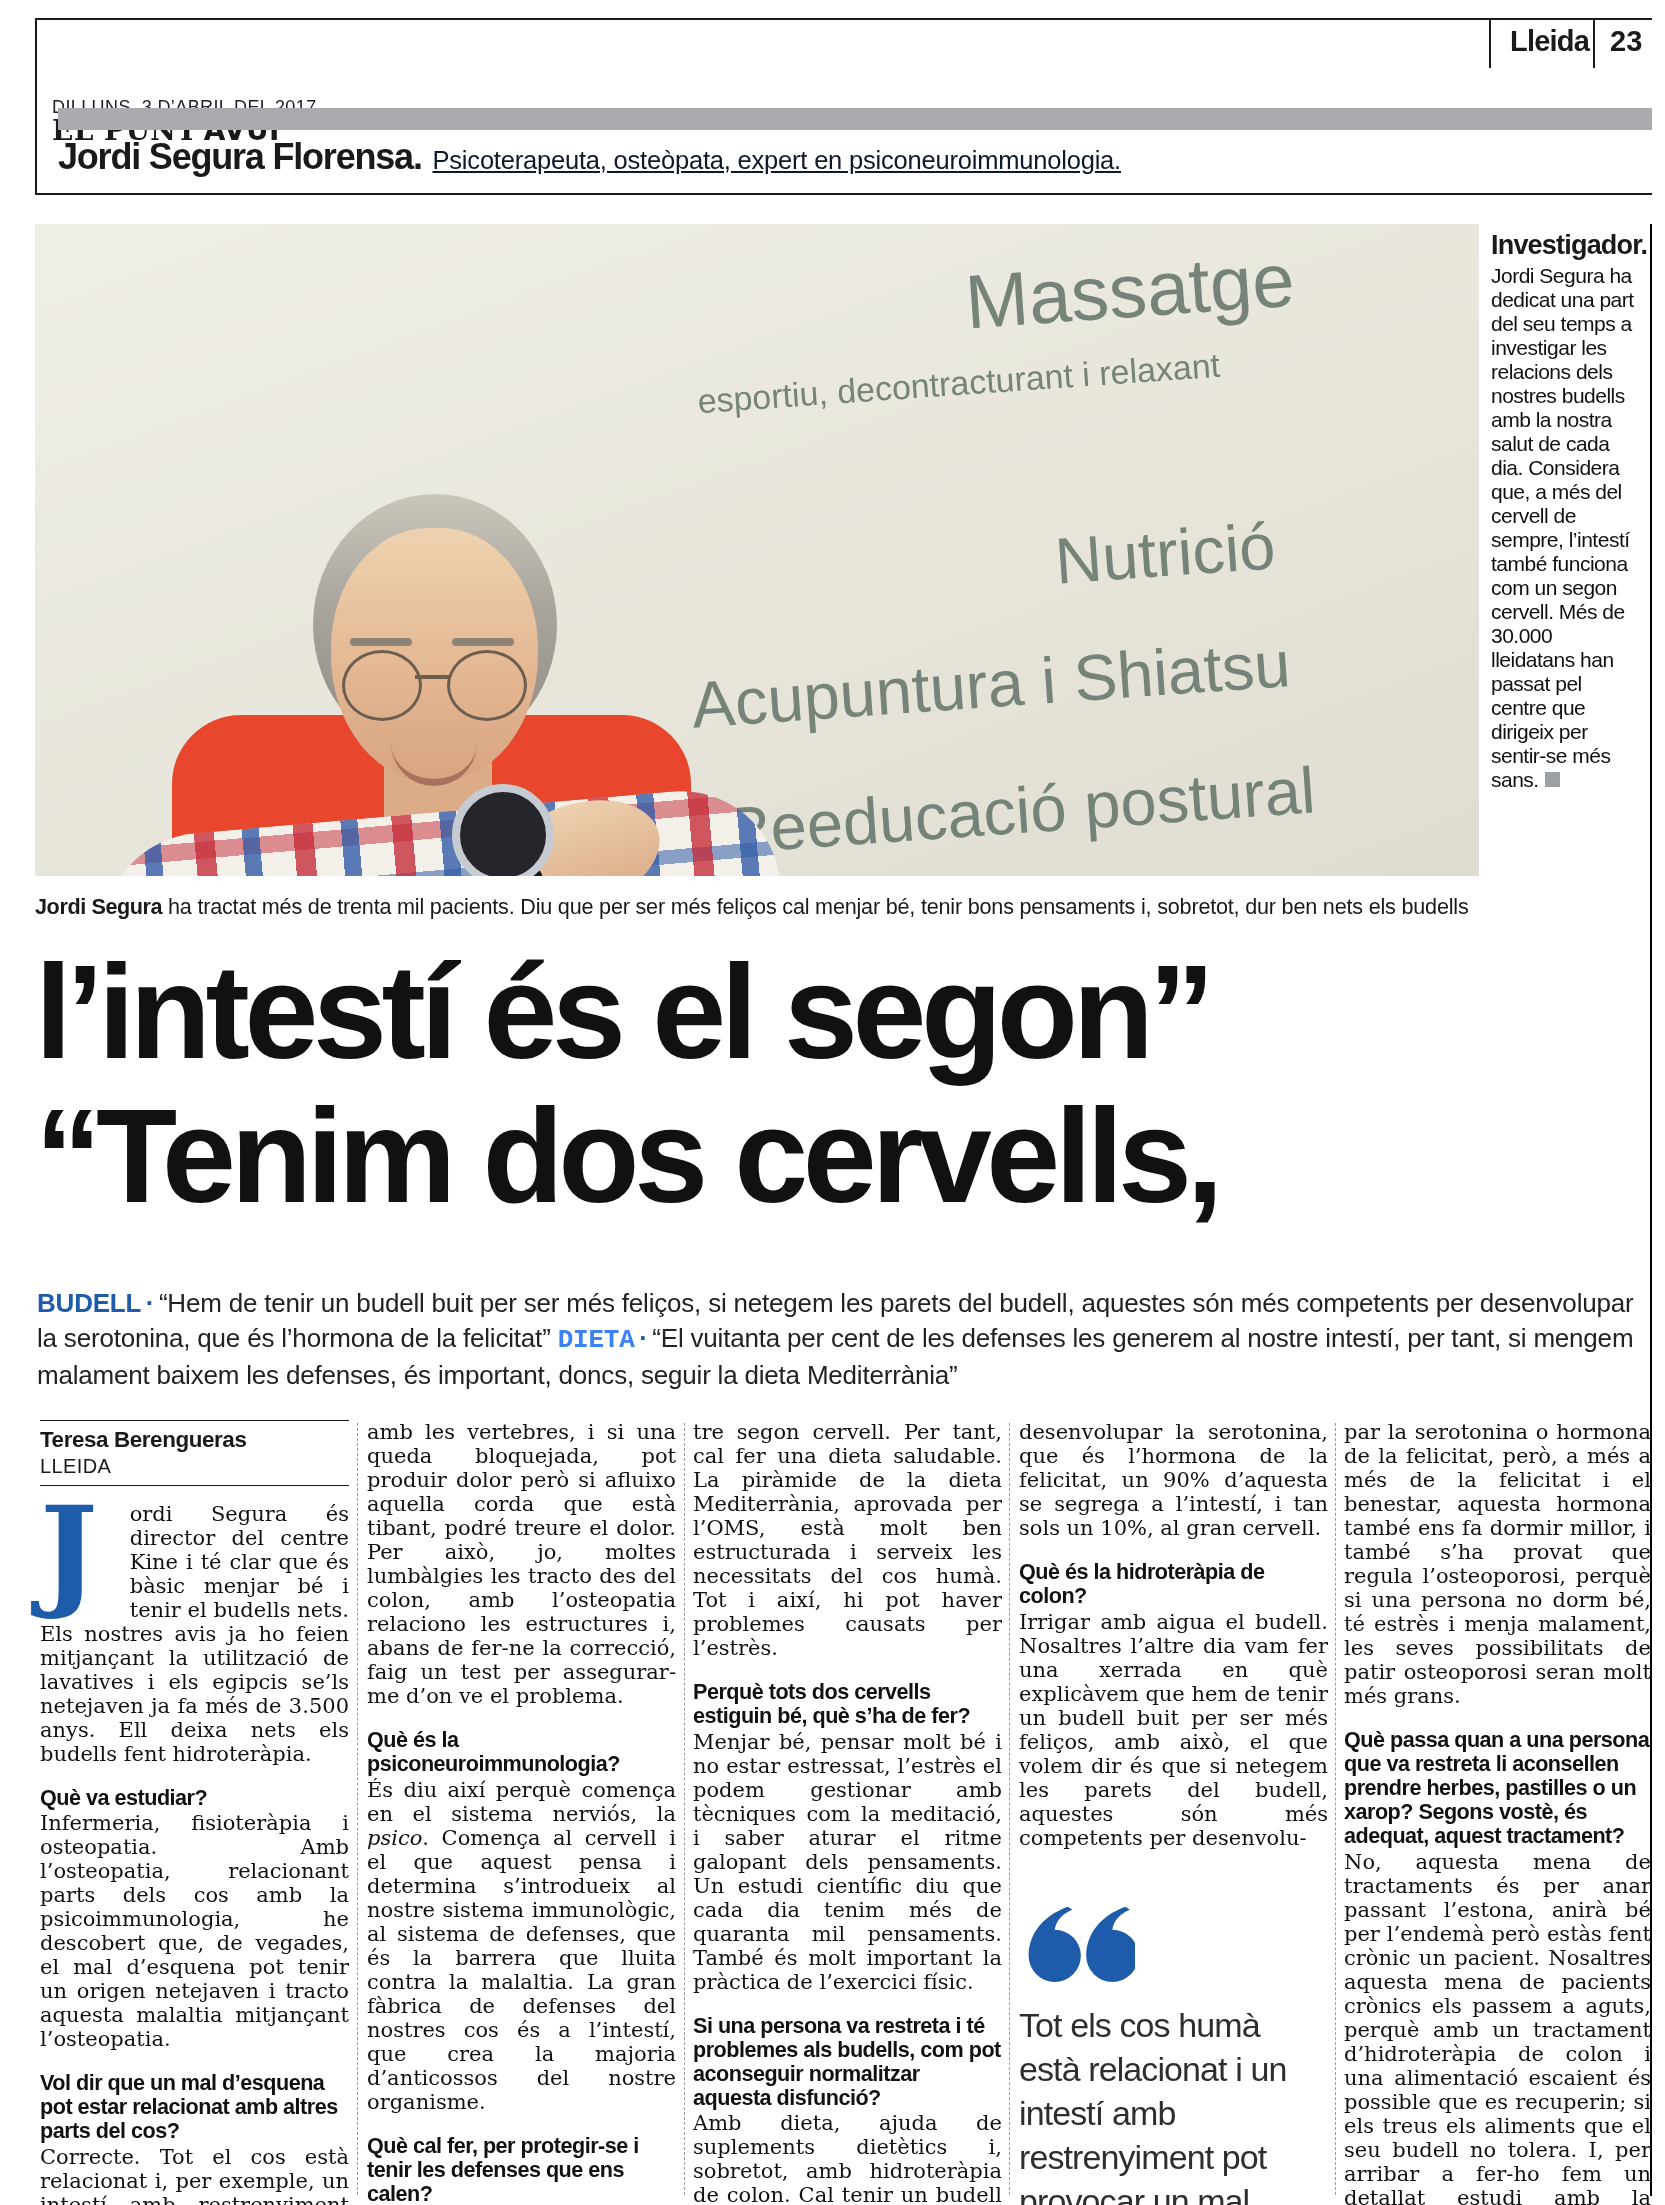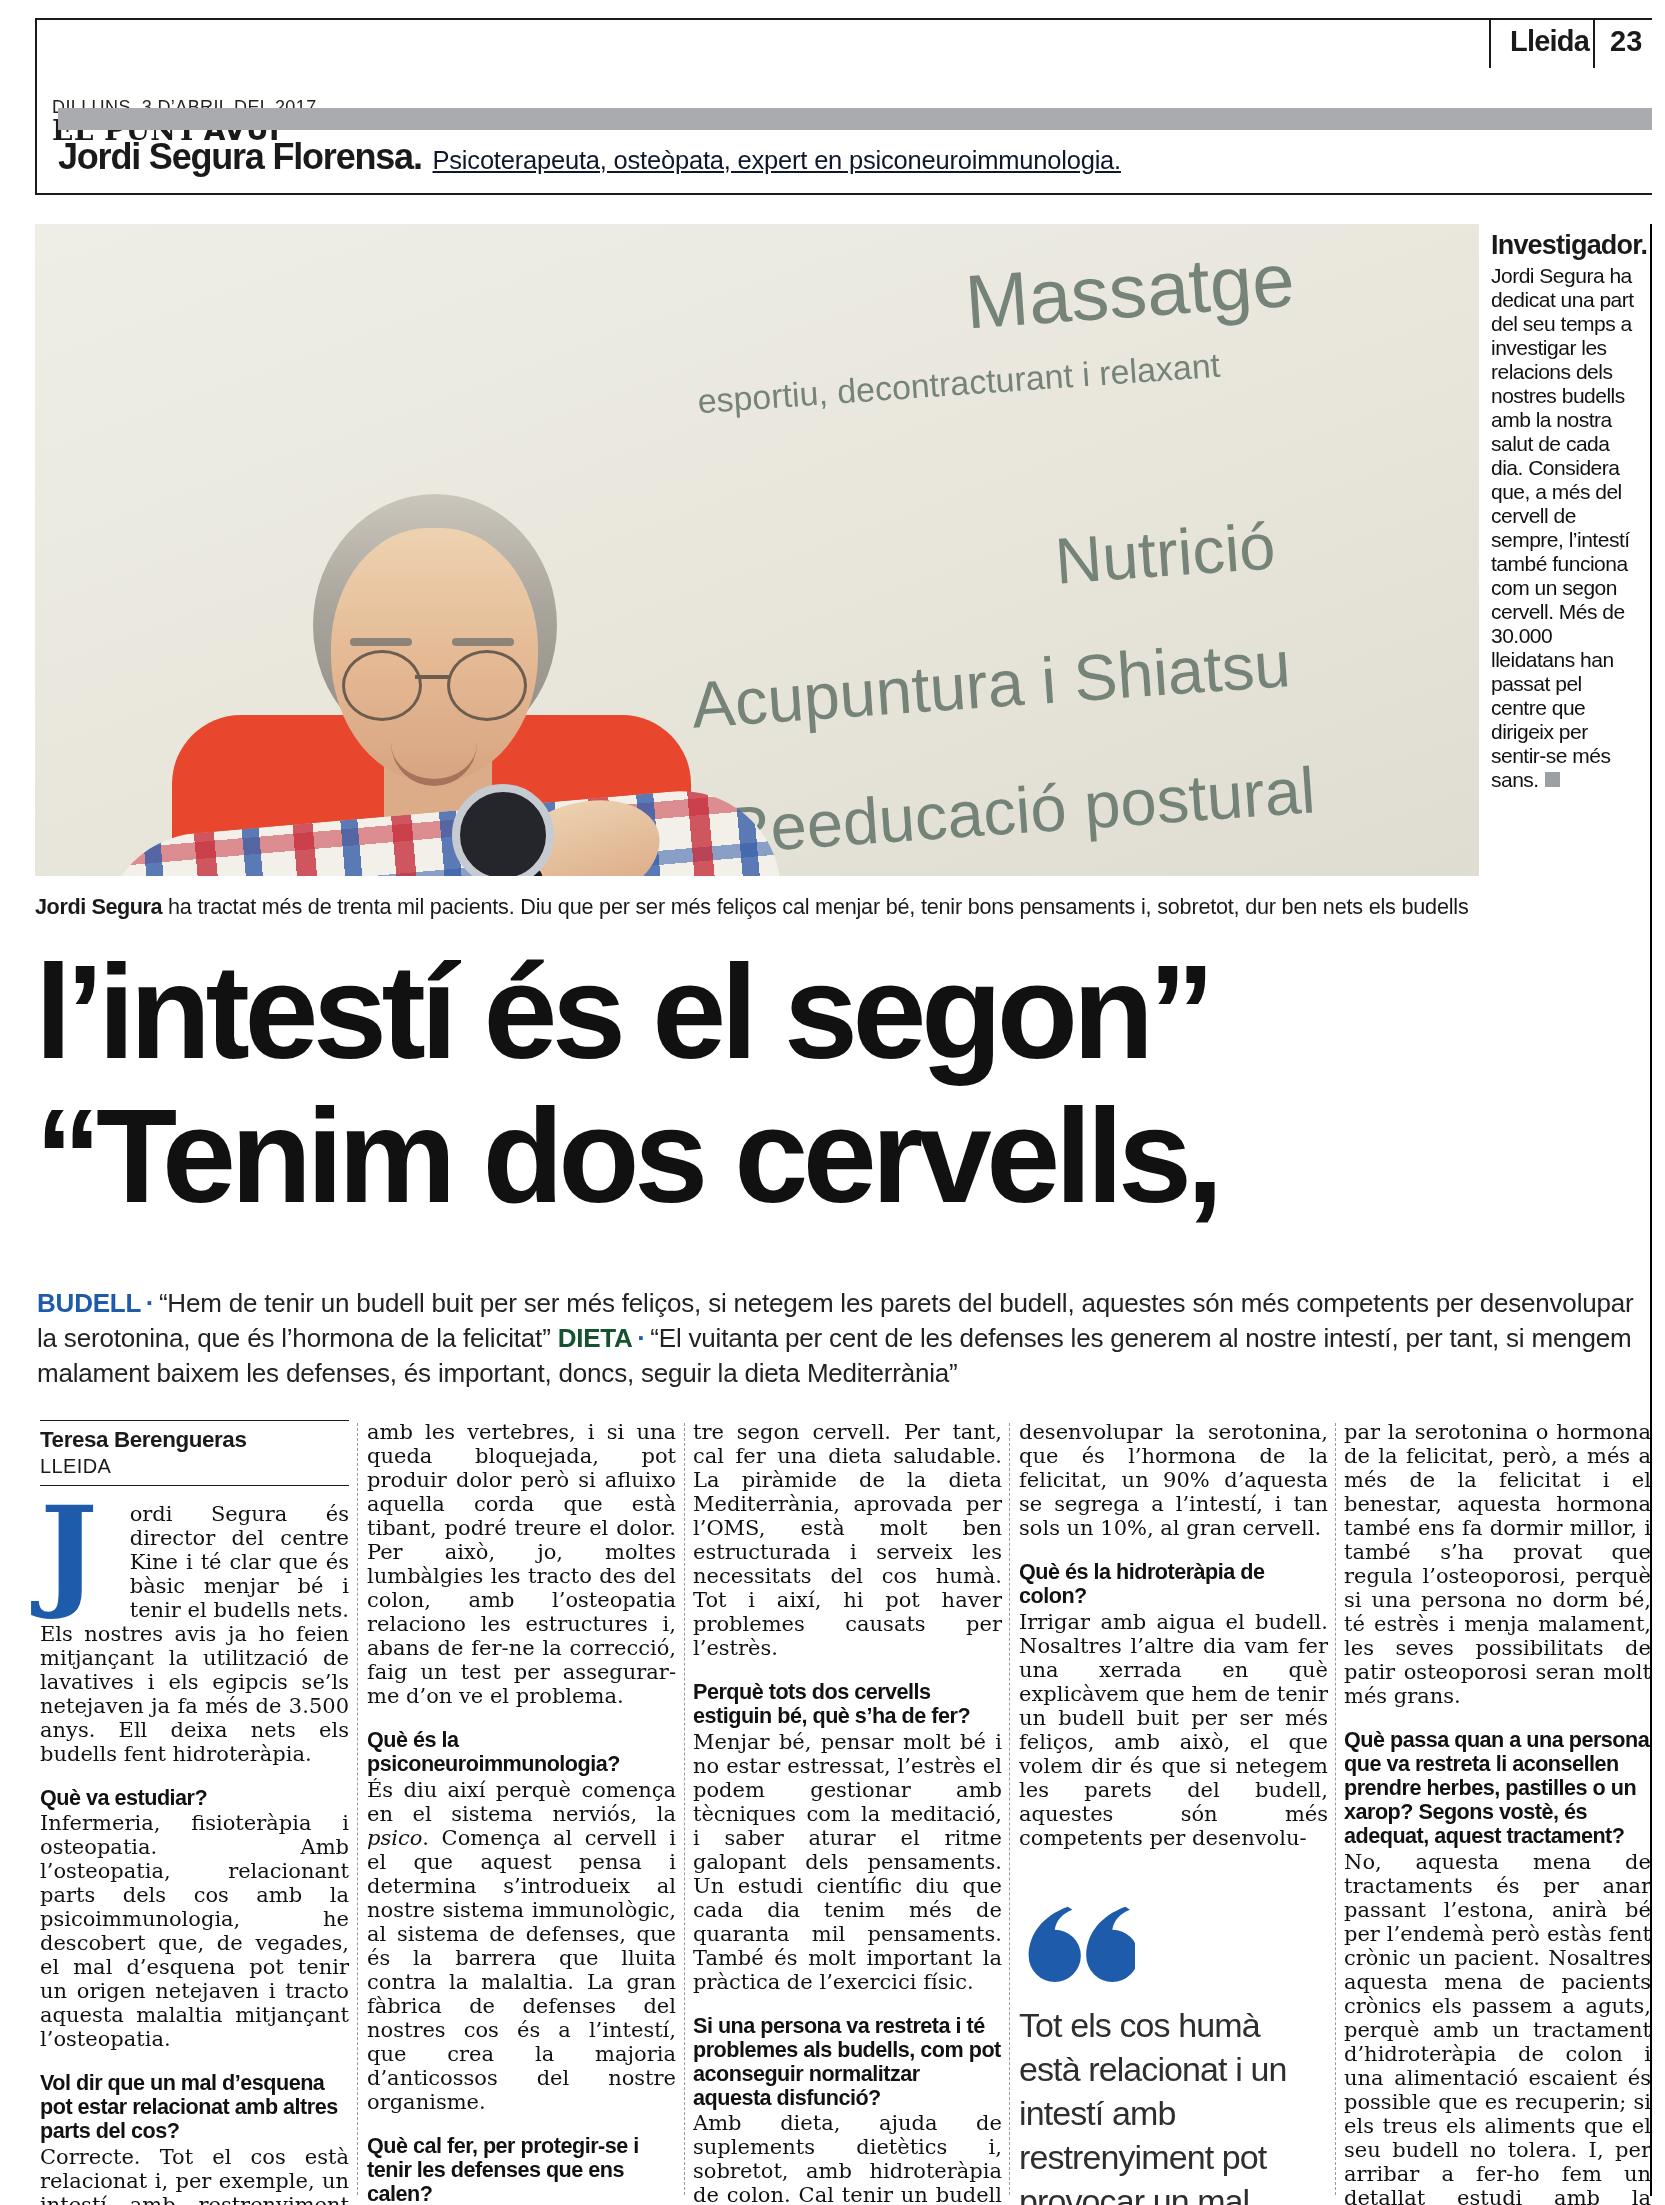--- a/index.html
+++ b/index.html
@@ -145,21 +145,21 @@
     <b>Jordi Segura</b><span> ha tractat més de trenta mil pacients. Diu que per ser més feliços cal menjar bé, tenir bons pensaments i, sobretot, dur ben nets els budells</span>
   </div>
 
   <h1 class="abs headline">
     <div>l’intestí és el segon”</div>
     <div>“Tenim dos cervells,</div>
   </h1>
 
   <div class="abs standfirst">
     <span class="lbl" style="color: rgb(30, 92, 171);">BUDELL</span><span class="sep" style="color: rgb(30, 92, 171);">·</span><span>“Hem de tenir un budell buit per ser més feliços, si netegem les parets del budell, aquestes són més competents per desenvolupar la serotonina, que és l’hormona de la felicitat”</span>
-    <span class="lbl" style="color: #14532d;">DIETA</span><span class="sep" style="color: rgb(30, 92, 171);">·</span><span>“El vuitanta per cent de les defenses les generem al nostre intestí, per tant, si mengem malament baixem les defenses, és important, doncs, seguir la dieta Mediterrània”</span>
+    <span class="lbl" style="color: #3b82f6; font-family: Liberation Mono, monospace;">DIETA</span><span class="sep" style="color: rgb(30, 92, 171);">·</span><span>“El vuitanta per cent de les defenses les generem al nostre intestí, per tant, si mengem malament baixem les defenses, és important, doncs, seguir la dieta Mediterrània”</span>
   </div>
 
   <div class="abs cols">
     <div class="col c0">
       <div class="byline">
         <div class="au">Teresa Berengueras</div>
         <div class="pl">LLEIDA</div>
       </div>
     <p class="a"><span class="dropcap" style="color:#1e5cab">J</span>ordi Segura és director del centre Kine i té clar que és bàsic menjar bé i tenir el budells nets. Els nostres avis ja ho feien mitjançant la utilització de lavatives i els egipcis se’ls netejaven ja fa més de 3.500 anys. Ell deixa nets els budells fent hidroteràpia.</p>
         <h3 class="q">Què va estudiar?</h3>

